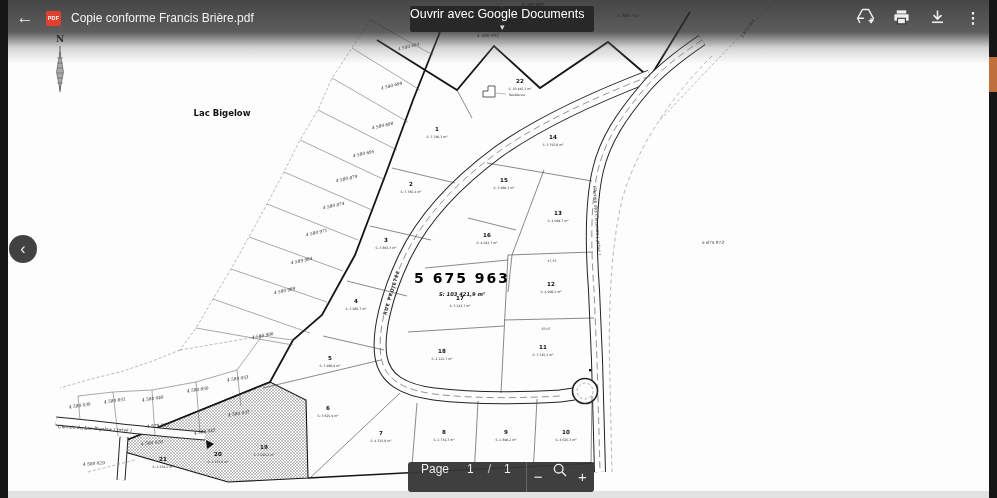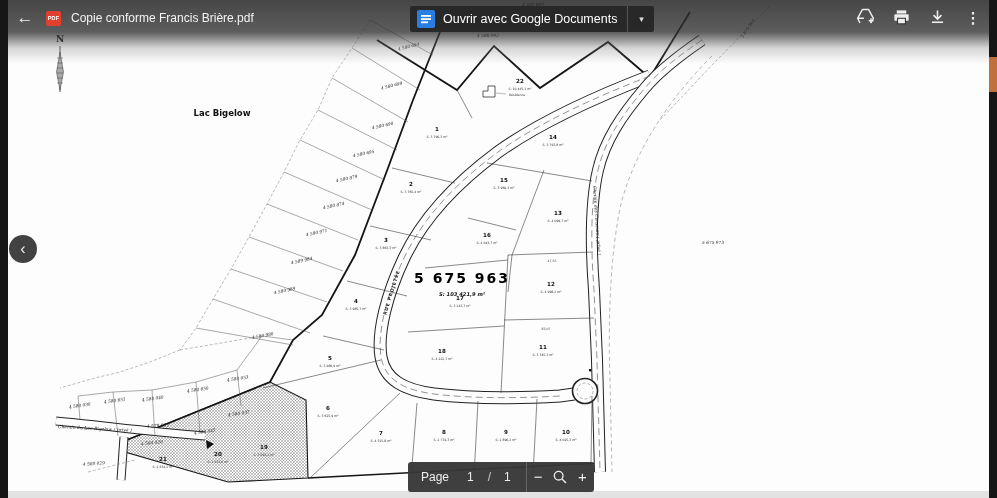--- a/index.html
+++ b/index.html
@@ -10,35 +10,35 @@
   
   .topbar{position:absolute;left:0;top:0;width:100%;height:64px;
           background:linear-gradient(to bottom,rgba(38,38,38,.85) 0,rgba(48,48,48,.78) 32px,rgba(120,120,120,.30) 48px,rgba(255,255,255,0) 64px);
           z-index:5;}
   .tb-left{position:absolute;left:14px;top:6px;height:24px;display:flex;align-items:center;gap:10px;color:#f1f1f1;}
   .back{font-size:17px;cursor:pointer;width:22px;text-align:center;}
   .pdfbadge{width:15px;height:15px;border-radius:2px;display:flex;align-items:center;justify-content:center;
             font-size:5.5px;font-weight:bold;color:#fff;letter-spacing:.2px;}
   .tbtitle{font-size:12px;color:#f3f3f3;white-space:nowrap;}
   .openwith{position:absolute;left:410px;top:6px;height:26px;background:rgba(38,38,38,.95);border-radius:2px;
-            display:flex;align-items:center;color:#fff;font-size:12.5px;cursor:pointer;}
+            display:flex;align-items:center;color:#fff;font-size:12.5px;cursor:pointer;flex-direction:column;}
   .openwith .docsicon{margin:0 8px 0 7px;}
   .openwith .ow-label{padding-right:10px;white-space:nowrap;}
   .ow-div{width:1px;height:26px;background:#555;}
   .ow-caret{width:26px;text-align:center;font-size:9px;color:#ddd;cursor:pointer;}
   .tb-right{position:absolute;right:14px;top:7px;display:flex;align-items:center;gap:16px;}
   .tb-ic{width:20px;height:20px;display:flex;align-items:center;justify-content:center;cursor:pointer;}
   .dots{color:#eee;font-size:15px;font-weight:bold;line-height:1;}
   
   .prevbtn{position:absolute;left:9px;top:235px;width:28px;height:28px;border-radius:50%;
            background:rgba(50,50,50,.92);color:#eee;display:flex;align-items:center;justify-content:center;
            font-size:16px;cursor:pointer;z-index:6;}
   
   .pager{position:absolute;left:408px;top:462px;width:186px;height:30px;background:rgba(55,55,55,.96);
-         border-radius:3px;display:flex;align-items:center;color:#eee;font-size:12px;z-index:6;}
+         border-radius:3px;display:flex;color:#eee;font-size:12px;z-index:6;}
   .pager .pl{margin-left:13px;}
   .pager .num{margin-left:18px;}
   .pager .sep{margin-left:14px;color:#ccc;}
   .pager .num2{margin-left:13px;}
   .pg-div{width:1px;height:30px;background:#666;margin-left:15px;}
   .pg-btn{width:26px;text-align:center;font-size:15px;color:#eee;cursor:pointer;line-height:30px;}
   .pg-mag{width:24px;display:flex;justify-content:center;cursor:pointer;}
   
   .strip-left{position:absolute;left:0;top:0;width:8px;height:100%;background:#161616;z-index:7;}
   .strip-right{position:absolute;right:0;top:0;width:8px;height:100%;background:#161616;z-index:7;}

